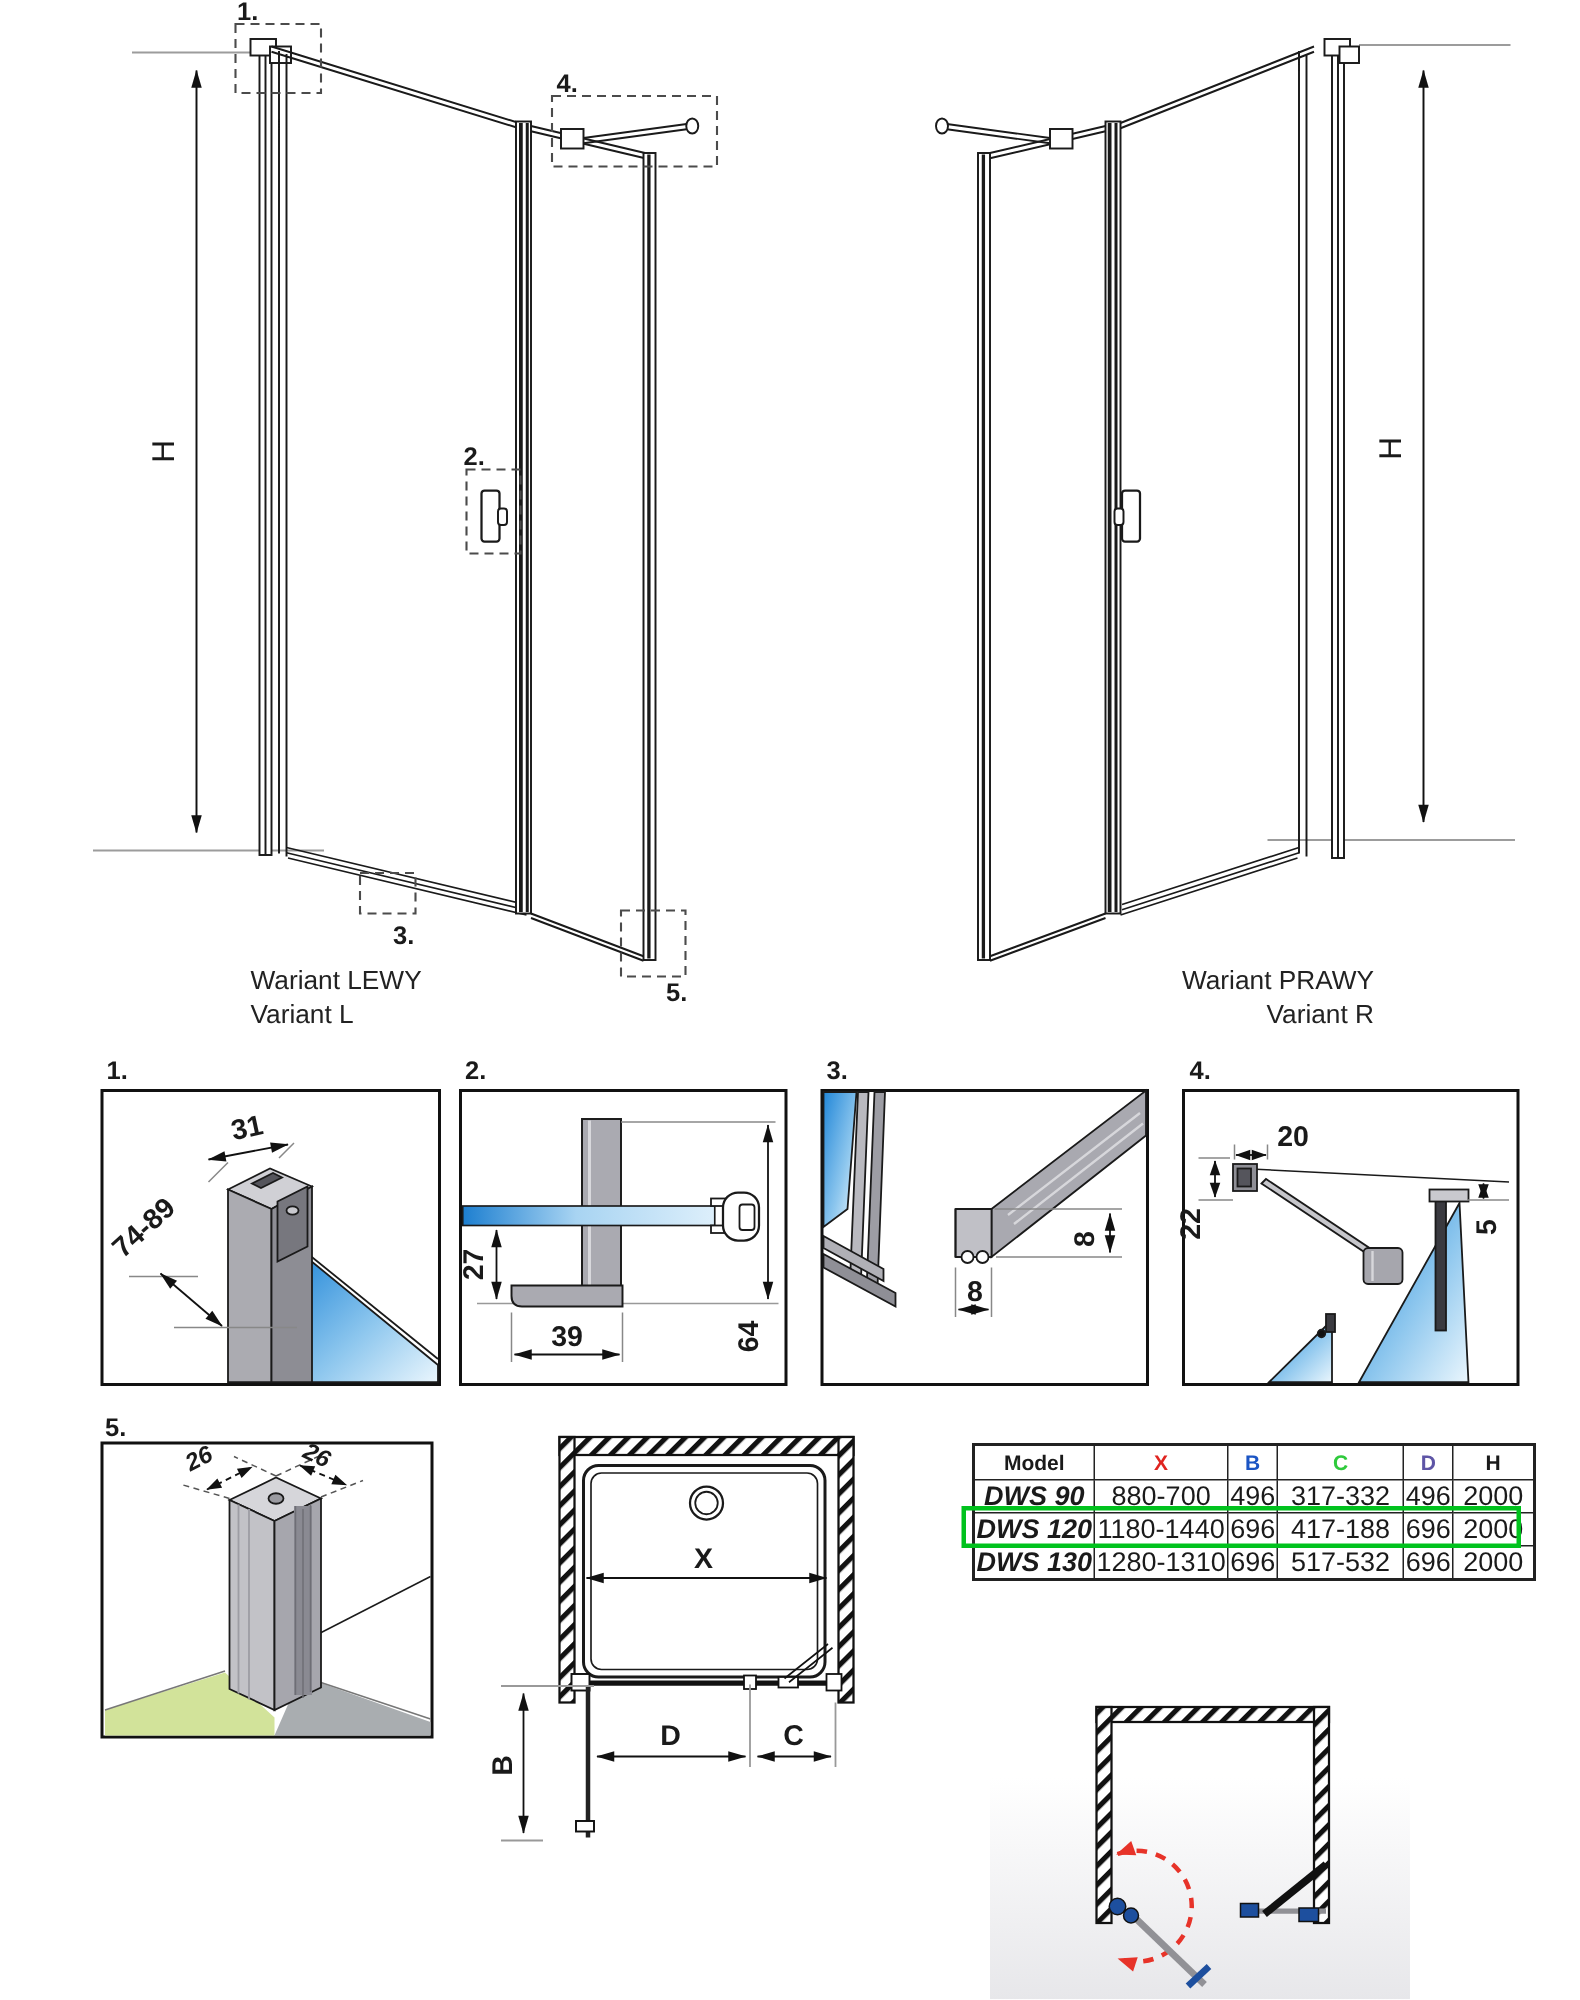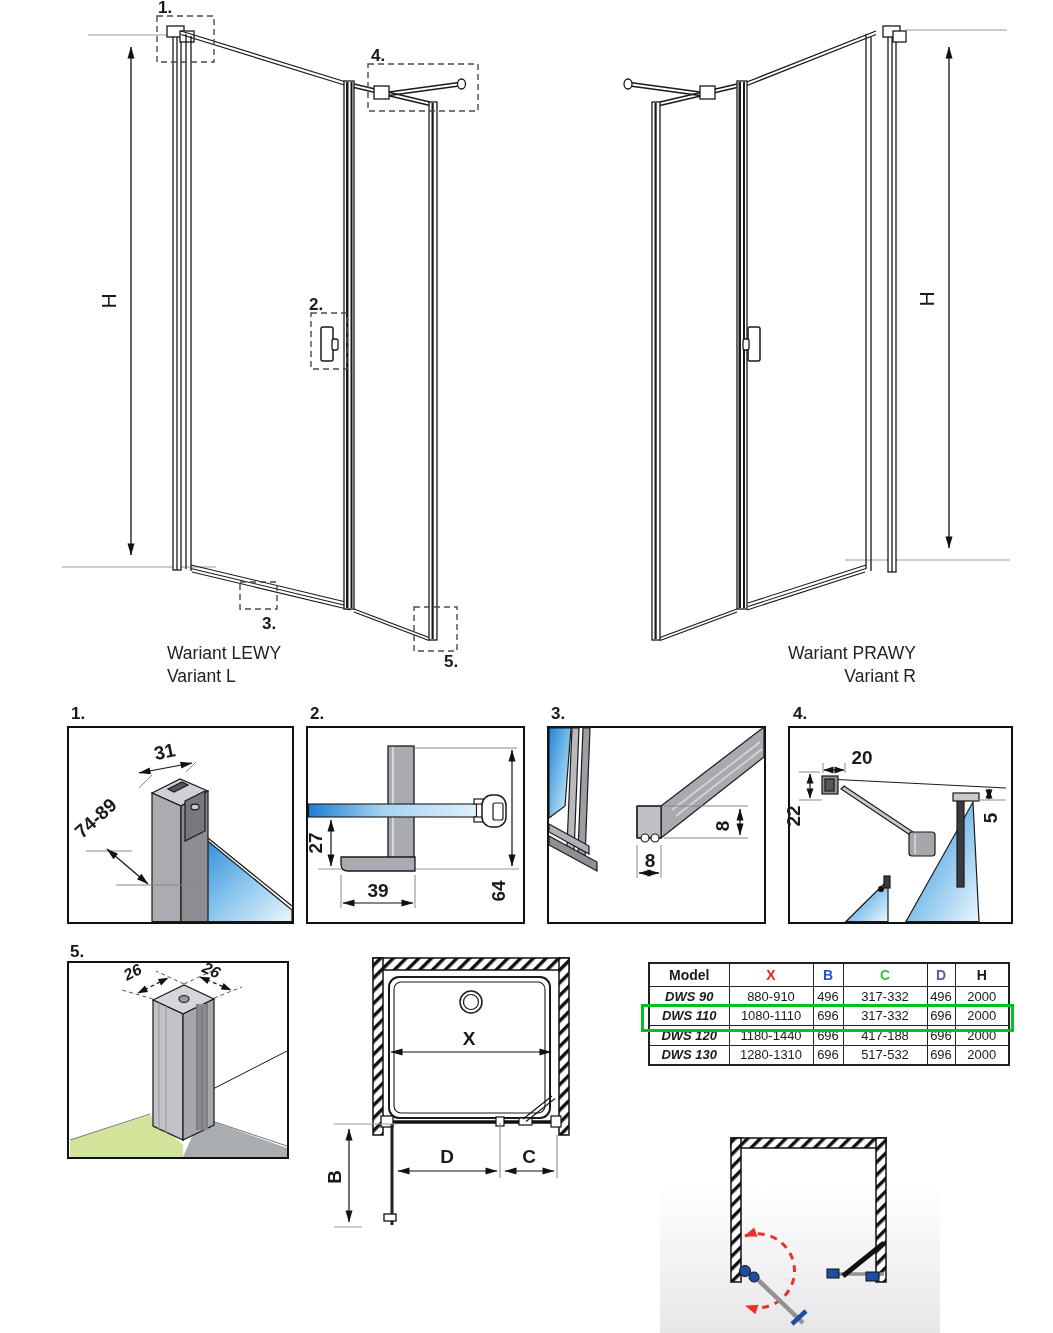--- a/index.html
+++ b/index.html
@@ -11,21 +11,21 @@
   .cap{font:400 17.5px "Liberation Sans",sans-serif;fill:#222;}
   .hdim{font:400 21px "Liberation Sans",sans-serif;}
   .dim{font:600 19px "Liberation Sans",sans-serif;}
   .dimI{font:italic 600 16px "Liberation Sans",sans-serif;}
   .pl{font:600 19px "Liberation Sans",sans-serif;}
   .spec-table{position:absolute;left:648px;top:962px;border-collapse:collapse;table-layout:fixed;
               border:2.5px solid #222;background:#fff;}
   .spec-table th,.spec-table td{border:1.6px solid #222;text-align:center;vertical-align:middle;
               padding:0 1px;overflow:hidden;white-space:nowrap;}
   .spec-table th{height:22px;font-size:14px;font-weight:700;}
-  .spec-table td{height:18.5px;font-size:13px;color:#1a1a1a;}
+  .spec-table td{height:18.5px;font-size:18px;color:#1a1a1a;}
   .spec-table td.model{font-weight:700;font-style:italic;}
   .hl-box{position:absolute;left:641px;top:1004px;width:367px;height:22px;
           border:3.5px solid #00c21d;pointer-events:none;}
 </style>
 </head>
 <body>
 
 <div class="page">
 
   <svg class="abs" style="left:55px;top:0;" width="480" height="700" viewBox="55 0 480 700">
@@ -351,32 +351,24 @@
           <th style="color: rgb(224, 36, 32);">X</th>
           <th style="color: rgb(27, 85, 196);">B</th>
           <th style="color: rgb(47, 202, 60);">C</th>
           <th style="color: rgb(94, 85, 166);">D</th>
           <th style="color: rgb(26, 26, 26);">H</th>
         </tr>
     </thead>
     <tbody>
         <tr>
           <td class="model">DWS 90</td>
-          <td>880-910</td>
+          <td>880-700</td>
           <td>496</td>
           <td>317-332</td>
           <td>496</td>
-          <td>2000</td>
-        </tr>
-        <tr>
-          <td class="model">DWS 110</td>
-          <td>1080-1110</td>
-          <td>696</td>
-          <td>317-332</td>
-          <td>696</td>
           <td>2000</td>
         </tr>
         <tr>
           <td class="model">DWS 120</td>
           <td>1180-1440</td>
           <td>696</td>
           <td>417-188</td>
           <td>696</td>
           <td>2000</td>
         </tr>

